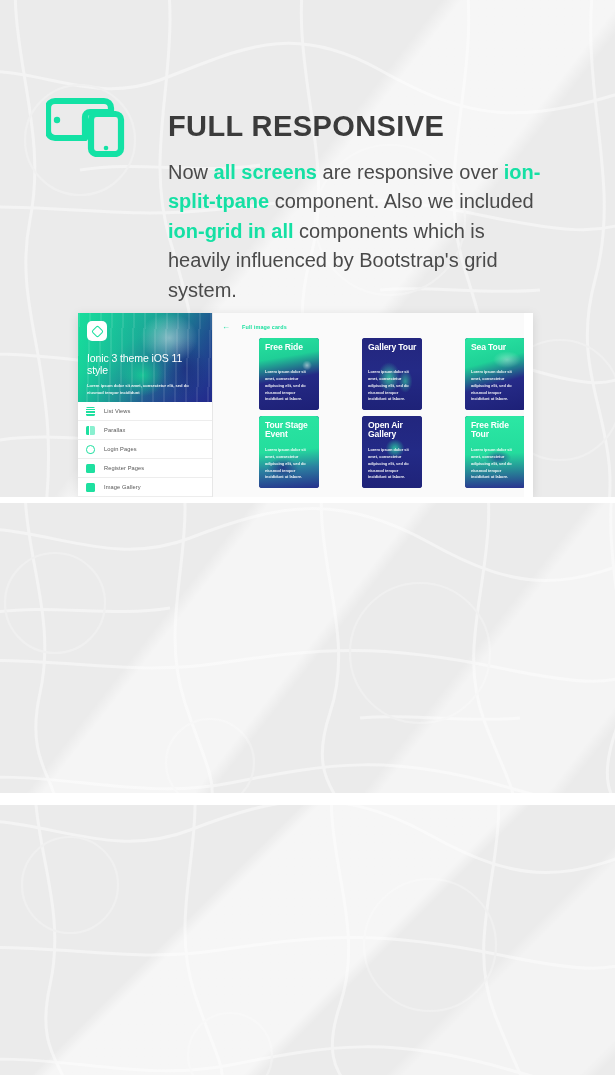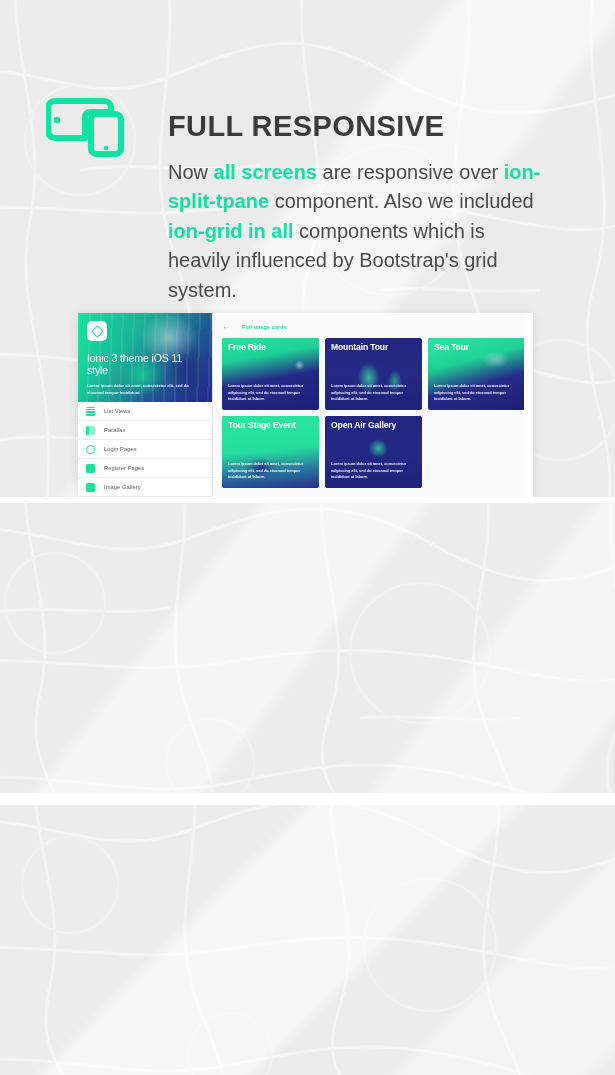--- a/index.html
+++ b/index.html
@@ -265,20 +265,21 @@
     display: grid;
     grid-template-columns: repeat(3, 1fr);
     gap: 6px;
   }
   .mk-card {
     position: relative;
     height: 72px;
     border-radius: 3px;
     overflow: hidden;
     background: #20227f;
+    margin-left: 37px;
   }
   .mk-card .ph {
     position: absolute;
     inset: 0;
   }
   .mk-card-title {
     position: absolute;
     left: 6px; top: 5px; right: 5px;
     color: #ffffff;
     font-size: 8.6px;
@@ -429,36 +430,41 @@
         </div>
         <div class="mk-grid" id="mockup-card-grid">
 
         <div class="mk-card">
               <div class="ph ph-freeride"></div>
               <div class="mk-card-title">Free Ride</div>
               <div class="mk-card-text">Lorem ipsum dolor sit amet, consectetur adipiscing elit, sed do eiusmod tempor incididunt ut labore.</div>
             </div>
             <div class="mk-card">
               <div class="ph ph-mountain"></div>
-              <div class="mk-card-title">Mountain Tour</div>
+              <div class="mk-card-title">Gallery Tour</div>
               <div class="mk-card-text">Lorem ipsum dolor sit amet, consectetur adipiscing elit, sed do eiusmod tempor incididunt ut labore.</div>
             </div>
             <div class="mk-card">
               <div class="ph ph-seatour"></div>
               <div class="mk-card-title">Sea Tour</div>
               <div class="mk-card-text">Lorem ipsum dolor sit amet, consectetur adipiscing elit, sed do eiusmod tempor incididunt ut labore.</div>
             </div>
             <div class="mk-card">
               <div class="ph ph-mainstage"></div>
               <div class="mk-card-title">Tour Stage Event</div>
               <div class="mk-card-text">Lorem ipsum dolor sit amet, consectetur adipiscing elit, sed do eiusmod tempor incididunt ut labore.</div>
             </div>
             <div class="mk-card">
               <div class="ph ph-openair"></div>
               <div class="mk-card-title">Open Air Gallery</div>
+              <div class="mk-card-text">Lorem ipsum dolor sit amet, consectetur adipiscing elit, sed do eiusmod tempor incididunt ut labore.</div>
+            </div>
+            <div class="mk-card">
+              <div class="ph ph-freeridetour"></div>
+              <div class="mk-card-title">Free Ride Tour</div>
               <div class="mk-card-text">Lorem ipsum dolor sit amet, consectetur adipiscing elit, sed do eiusmod tempor incididunt ut labore.</div>
             </div>
           </div>
       </div>
 
       <div class="mk-scroll-edge"></div>
     </div>
   </div>
 
   <div class="section" id="sec-analytics">

